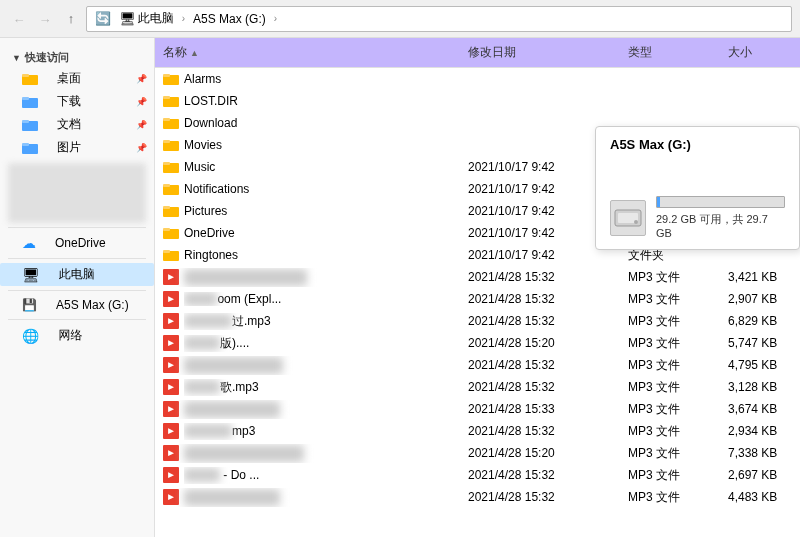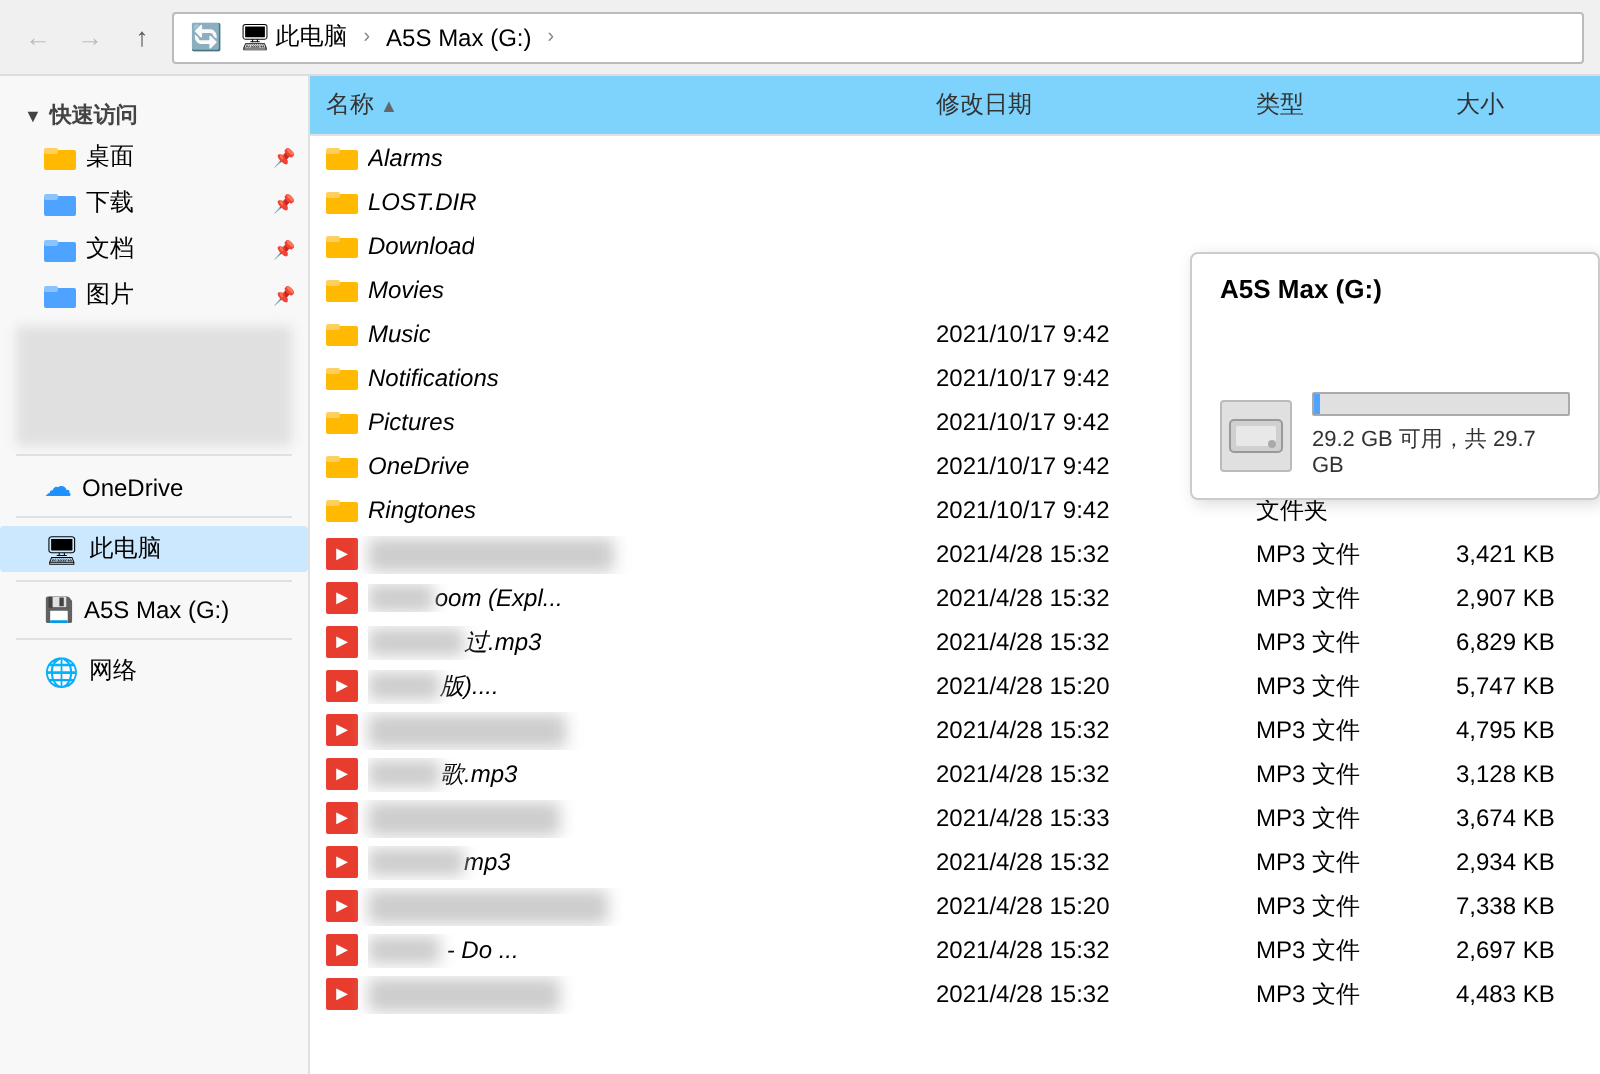--- a/index.html
+++ b/index.html
@@ -73,24 +73,24 @@
     .sidebar-section-title {
       font-size: 11px;
       font-weight: 600;
       color: #444;
       padding: 4px 12px 2px 12px;
       display: flex; align-items: center; gap: 4px;
       cursor: pointer;
     }
     .sidebar-item {
       display: flex;
-      align-items: flex-end;
+      align-items: center;
       padding: 3px 8px 3px 22px;
       cursor: pointer;
-      gap: 5px;
+      gap: 19px;
       white-space: nowrap;
       overflow: hidden;
       border-radius: 2px;
       position: relative;
     }
     .sidebar-item.selected { background: #cce8ff; }
     .sidebar-item .pin-icon {
       position: absolute; right: 6px; top: 50%; transform: translateY(-50%);
       color: #0078d7; font-size: 9px;
     }
@@ -108,21 +108,21 @@
       flex-direction: column;
       overflow: hidden;
     }
 
     
     .col-headers {
       display: grid;
       grid-template-columns: 1fr 160px 100px 80px;
       padding: 4px 0;
       border-bottom: 1px solid #e0e0e0;
-      background: #7dd3fc;
+      background: #c4b5fd;
       flex-shrink: 0;
     }
     .col-header {
       padding: 2px 8px;
       font-size: 12px;
       color: #333;
       cursor: pointer;
       display: flex; align-items: center; gap: 3px;
       user-select: none;
     }
@@ -144,21 +144,20 @@
     .file-name-cell {
       display: flex; align-items: center; gap: 5px;
       padding: 1px 8px;
       overflow: hidden;
     }
     .file-name-text {
       font-size: 12px;
       overflow: hidden;
       text-overflow: ellipsis;
       white-space: nowrap;
-      font-style: italic;
     }
     .file-cell {
       padding: 1px 8px;
       font-size: 12px;
       white-space: nowrap;
     }
 
     
     .blurred {
       filter: blur(4px);

